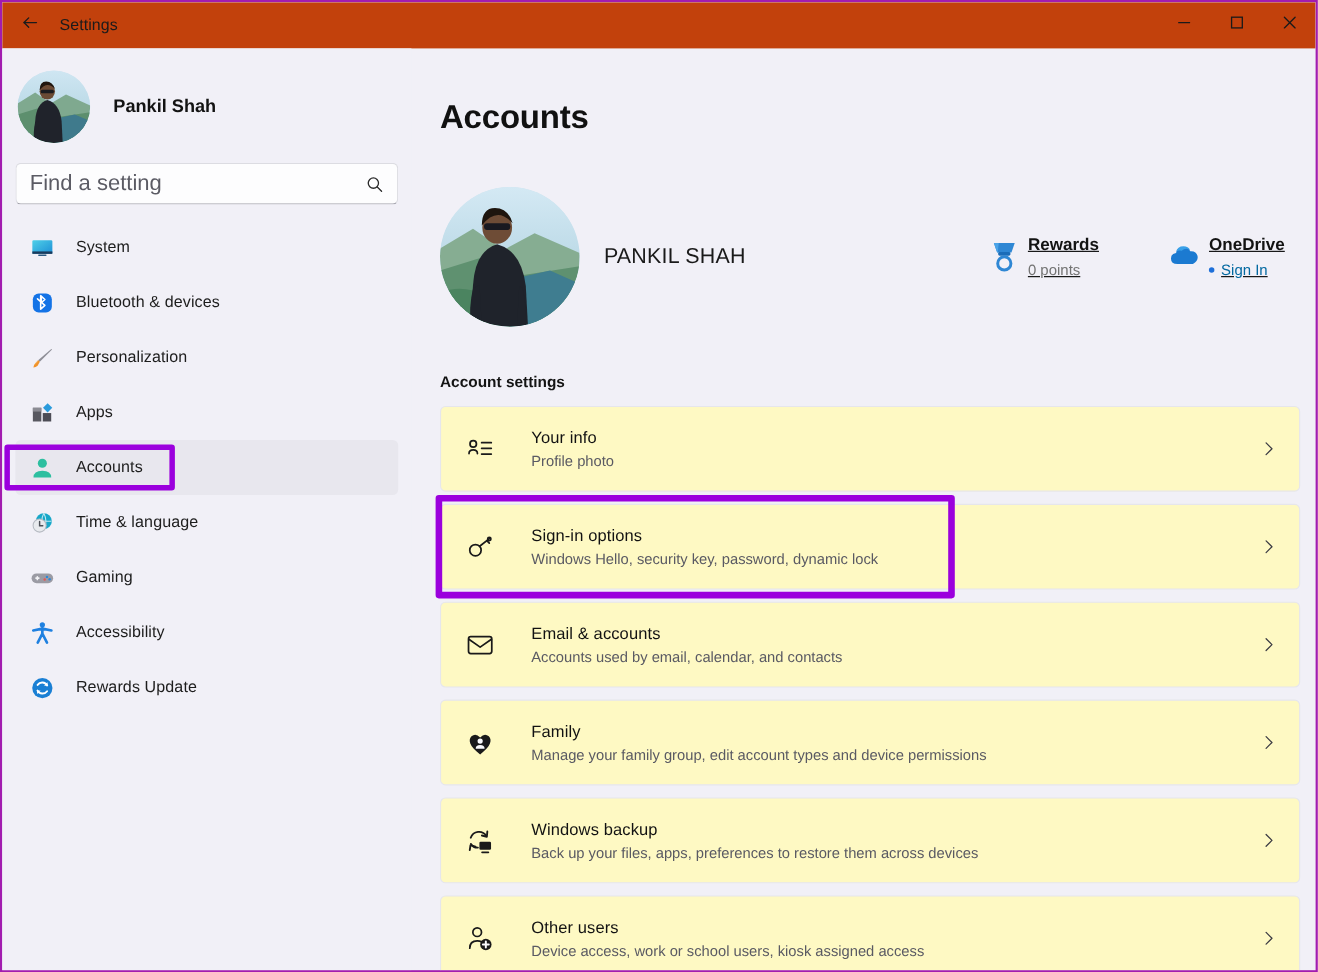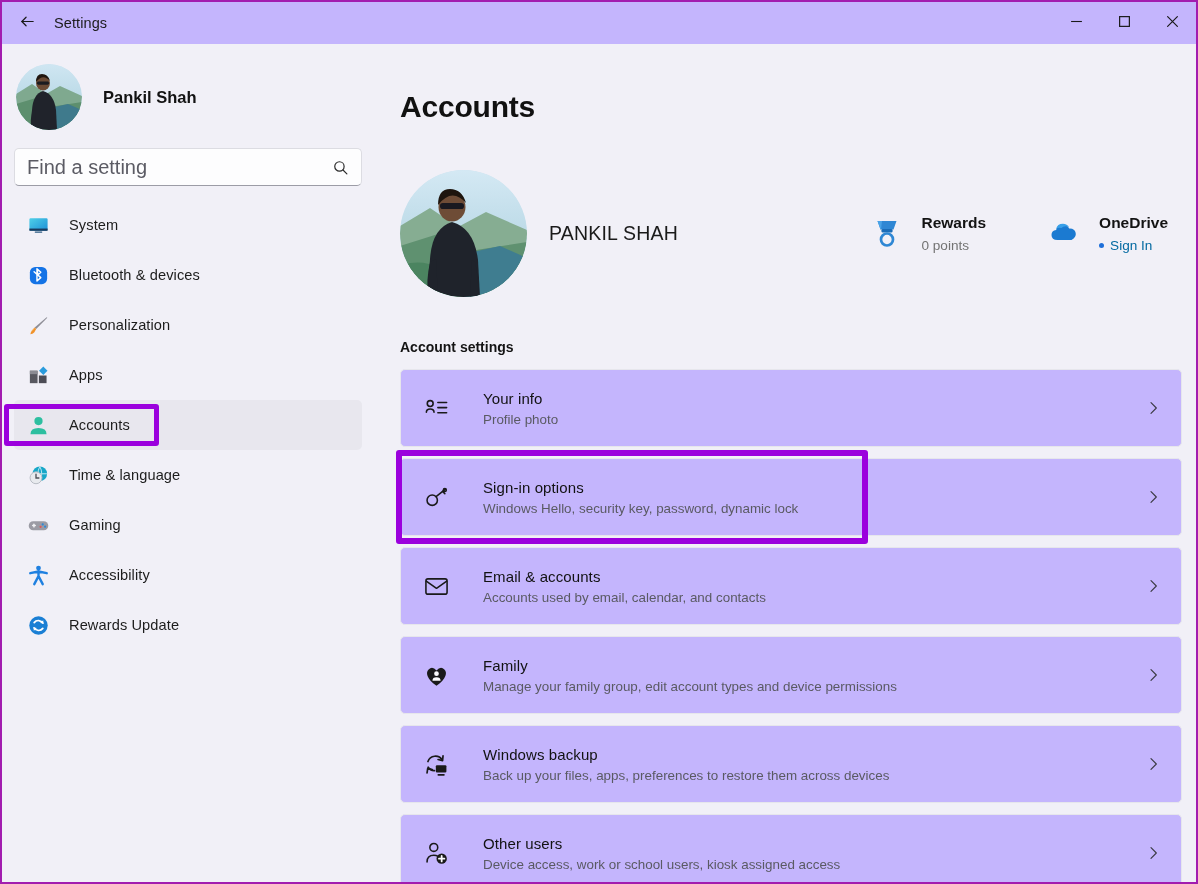--- a/index.html
+++ b/index.html
@@ -10,21 +10,21 @@
   }
   body {
     background:#f1f0f7;
     border:2px solid #a21caf;
     position:relative;
   }
 
   
   .titlebar{
     height:42px; display:flex; align-items:center;
-    background:#c4b5fd; position:relative;
+    background:#c2410c; position:relative;
   }
   .back-btn{
     width:42px; height:34px; margin-left:4px;
     display:flex; align-items:center; justify-content:center;
     border-radius:5px; color:#1b1b1b;
   }
   .back-btn svg{ width:17px; height:17px; }
   .app-title{
     font-size:14.5px; color:#1b1b1b; margin-left:6px; letter-spacing:.1px;
   }
@@ -112,37 +112,37 @@
   .acct-name{
     margin-left:22px; font-size:19.5px; color:#1a1a1a; letter-spacing:.2px;
   }
   .acct-tiles{
     margin-left:auto; display:flex; align-items:flex-start; gap:62px;
     padding-right:14px;
   }
   .tile{ display:flex; align-items:flex-start; }
   .tile-ico{ width:34px; height:34px; flex:0 0 34px; margin-top:2px; }
   .tile-ico svg{ width:100%; height:100%; }
-  .tile-txt{ margin-left:17px; }
+  .tile-txt{ margin-left:4px;text-decoration:underline; }
   .tile-title{ font-size:15.5px; font-weight:bold; color:#131313; }
   .tile-sub{ font-size:13.6px; color:#737373; margin-top:6px; }
   .tile-sub.link{ color:#0369a1; }
   .dot{
     display:inline-block; width:5px; height:5px; border-radius:50%;
     background:#1e6fd9; margin-right:6px; vertical-align:2px;
   }
 
   .section-label{
     font-size:14px; font-weight:bold; color:#141414;
     margin:42px 0 0 26px;
   }
 
   .cards{ margin:14px 0 0 26px; padding-right:14px; }
   .card{
-    background:#c4b5fd; border:1px solid #e6e6ec; border-radius:5px;
+    background:#fef9c3; border:1px solid #e6e6ec; border-radius:5px;
     height:78px; display:flex; align-items:center; padding:0 20px 0 22px;
     margin-bottom:11px; position:relative;
   }
   .card-ico{
     width:27px; height:27px; flex:0 0 27px; color:#1a1a1a;
     display:flex; align-items:center; justify-content:center;
   }
   .card-ico svg{ width:100%; height:100%; }
   .card-txt{ margin-left:33px; flex:1; }
   .card-title{ font-size:15px; color:#121212; letter-spacing:.1px; }

